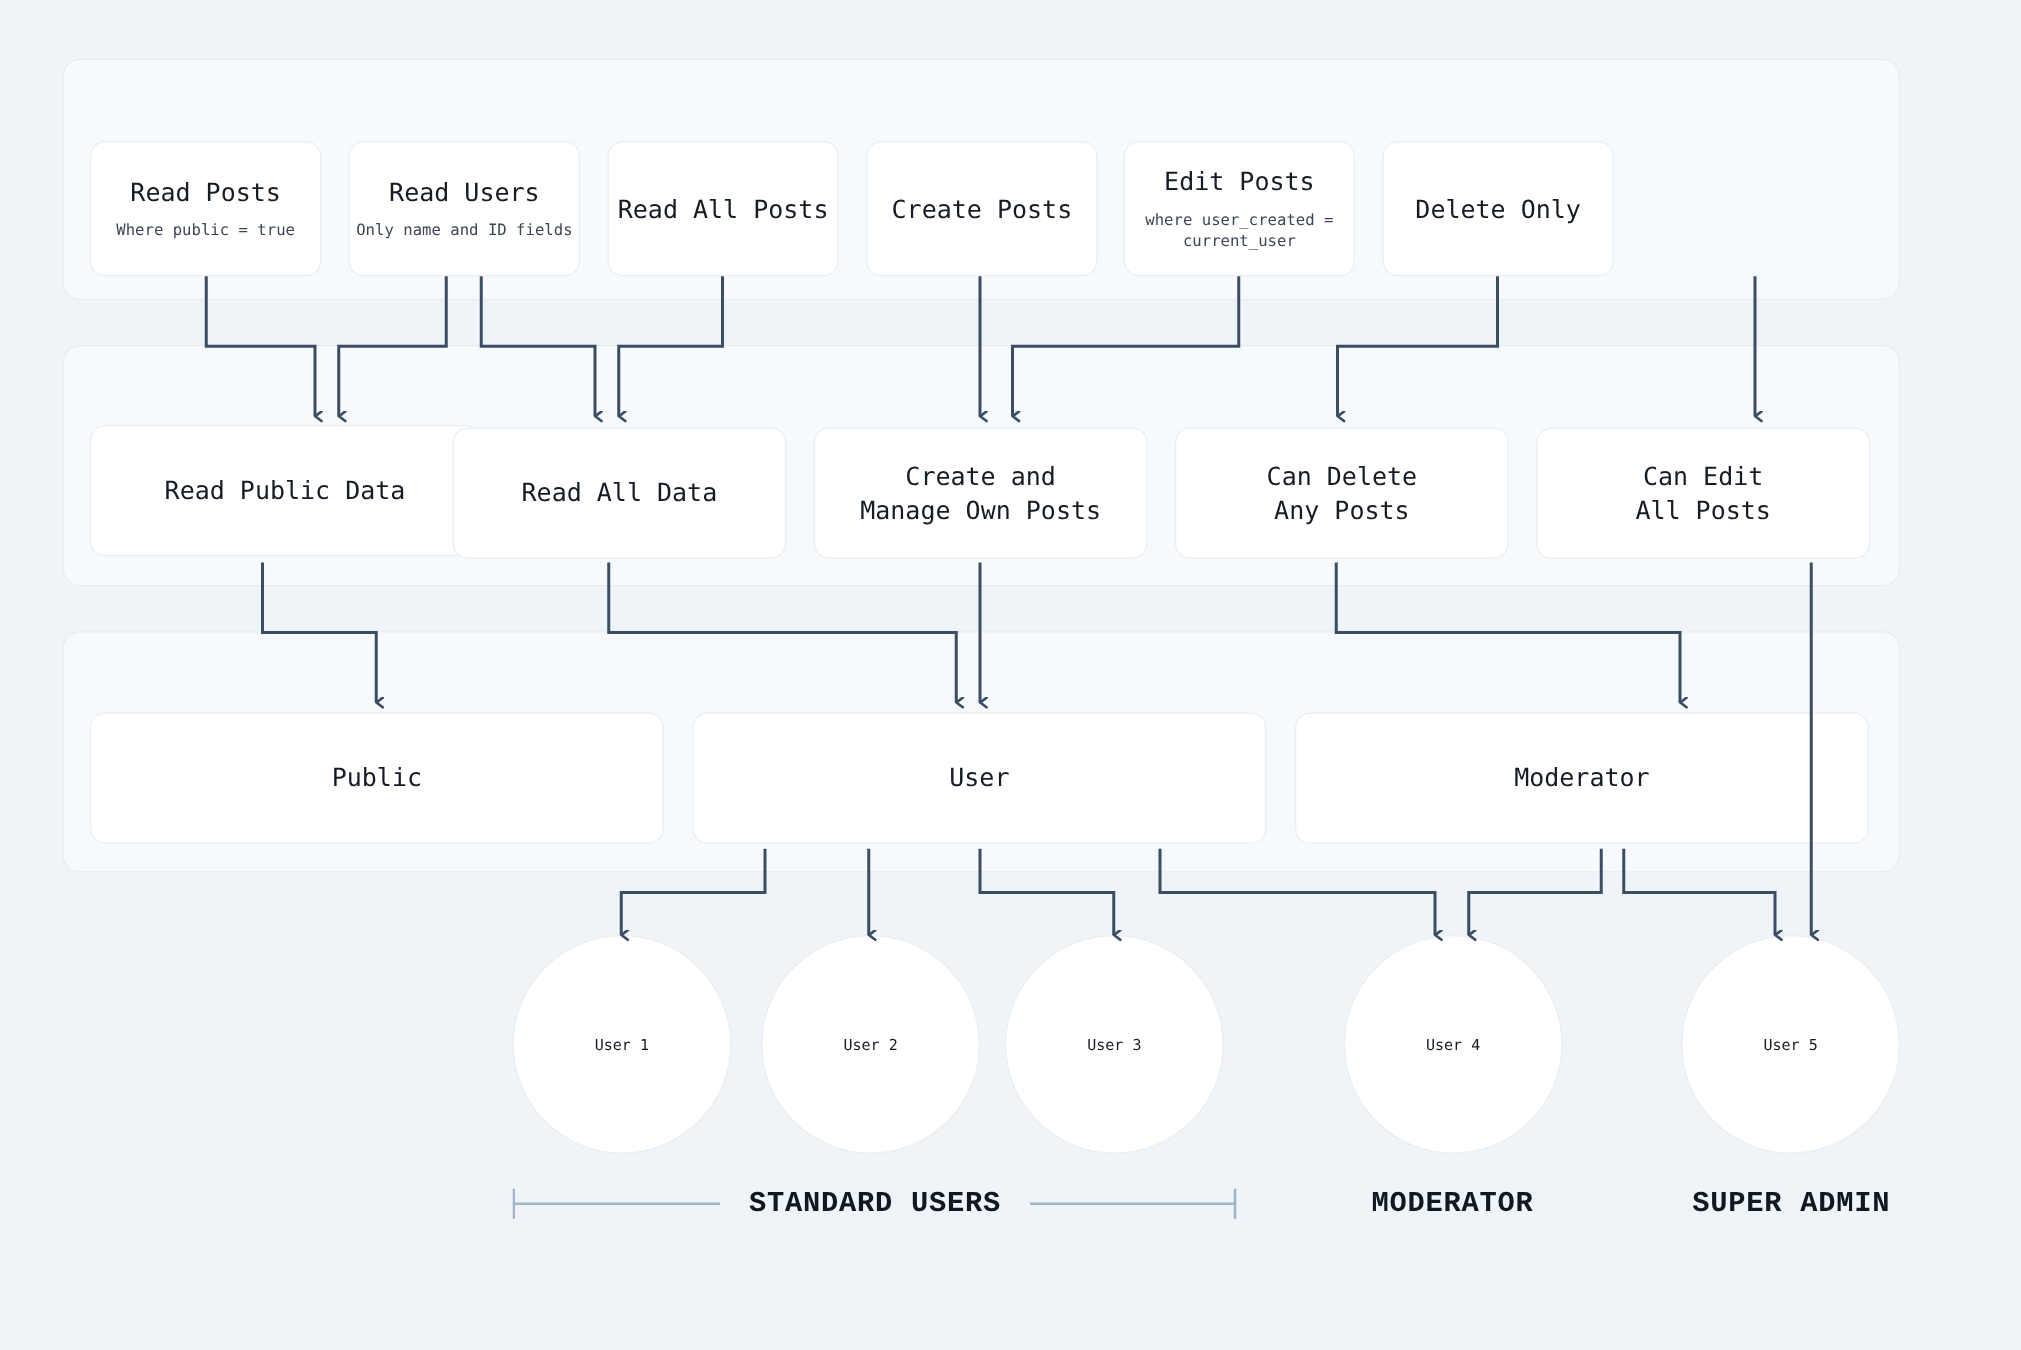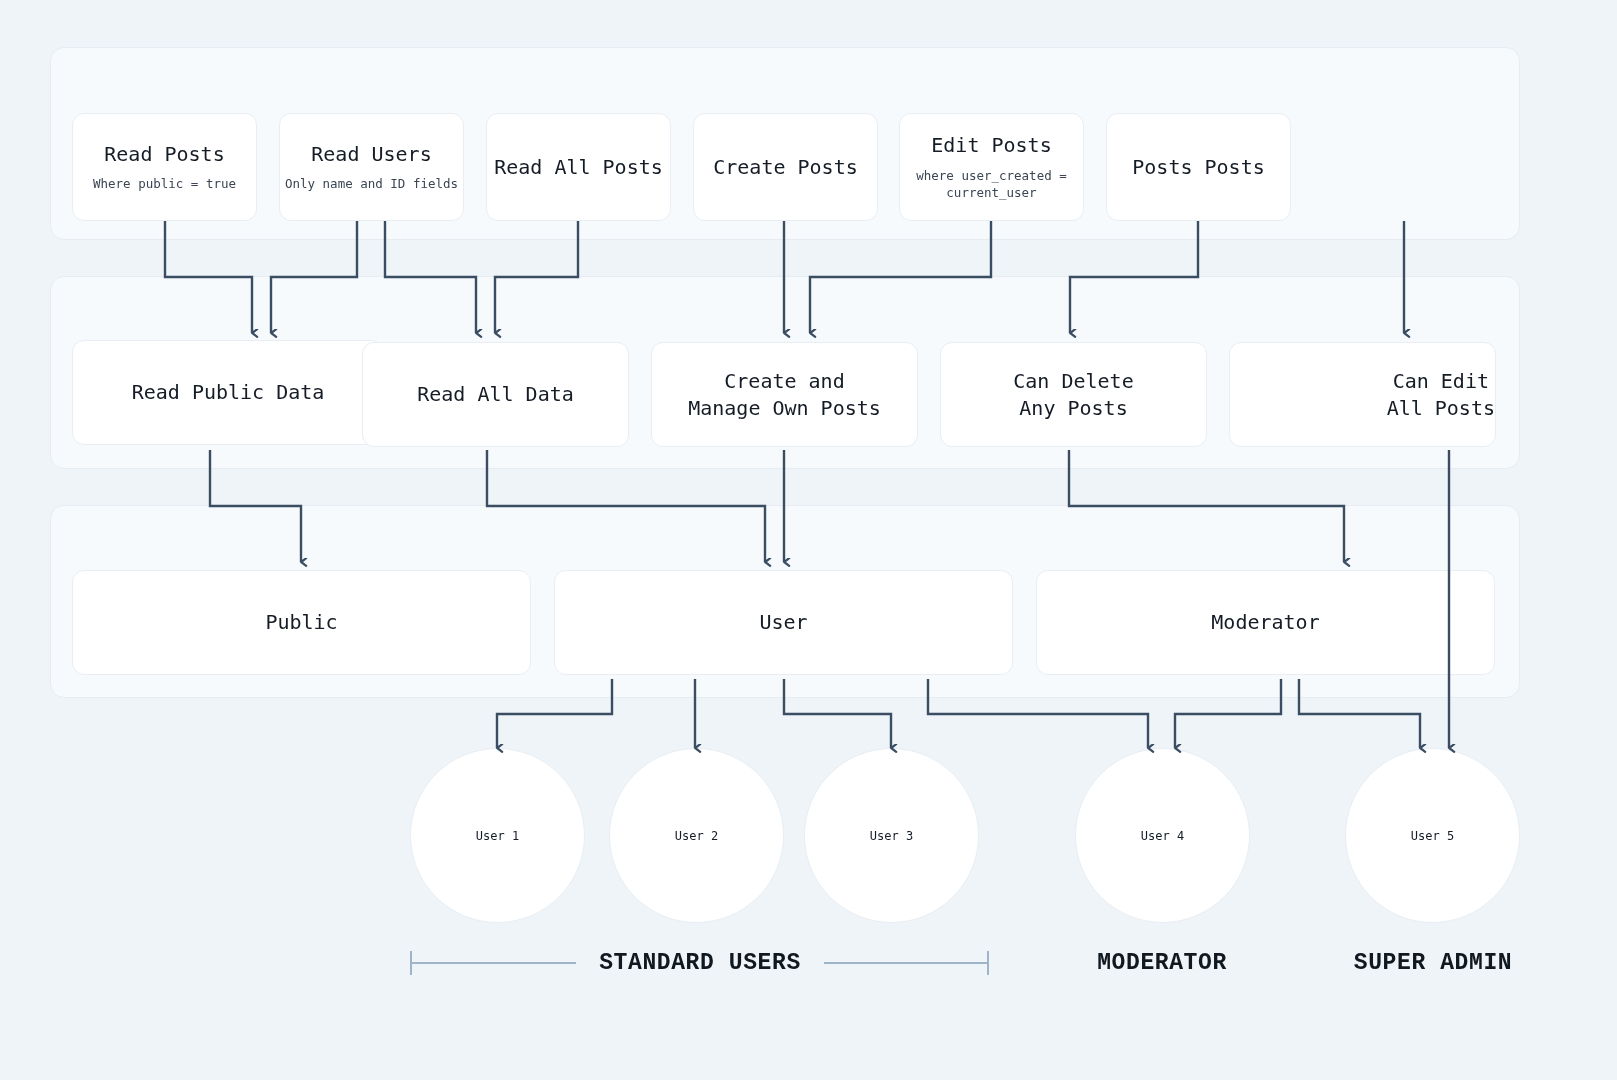--- a/index.html
+++ b/index.html
@@ -165,21 +165,21 @@
     <div class="node-title">Create Posts</div>
   </div>
 
   <div class="node" style="left:899px; top:113px; width:185px; height:108px;">
     <div class="node-title">Edit Posts</div>
     <div class="node-sub">where user_created =
 current_user</div>
   </div>
 
   <div class="node" style="left:1106px; top:113px; width:185px; height:108px;">
-    <div class="node-title">Posts Posts</div>
+    <div class="node-title">Delete Only</div>
   </div>
 
 
   <div class="node" style="left:72px; top:340px; width:312px; height:105px;">
     <div class="node-title">Read Public Data</div>
   </div>
 
   <div class="node" style="left:651px; top:342px; width:267px; height:105px;">
     <div class="node-title">Create and
 Manage Own Posts</div>
@@ -187,21 +187,21 @@
 
   <div class="node" style="left:362px; top:342px; width:267px; height:105px;">
     <div class="node-title">Read All Data</div>
   </div>
 
   <div class="node" style="left:940px; top:342px; width:267px; height:105px;">
     <div class="node-title">Can Delete
 Any Posts</div>
   </div>
 
-  <div class="node" style="left:1229px; top:342px; width:267px; height:105px;align-items:flex-end;">
+  <div class="node" style="left:1229px; top:342px; width:267px; height:105px;">
     <div class="node-title">Can Edit
 All Posts</div>
   </div>
 
   <div class="node role-node" style="left:72px; top:570px; width:459px; height:105px;">
     <div class="node-title">Public</div>
   </div>
 
   <div class="node role-node" style="left:554px; top:570px; width:459px; height:105px;">
     <div class="node-title">User</div>

